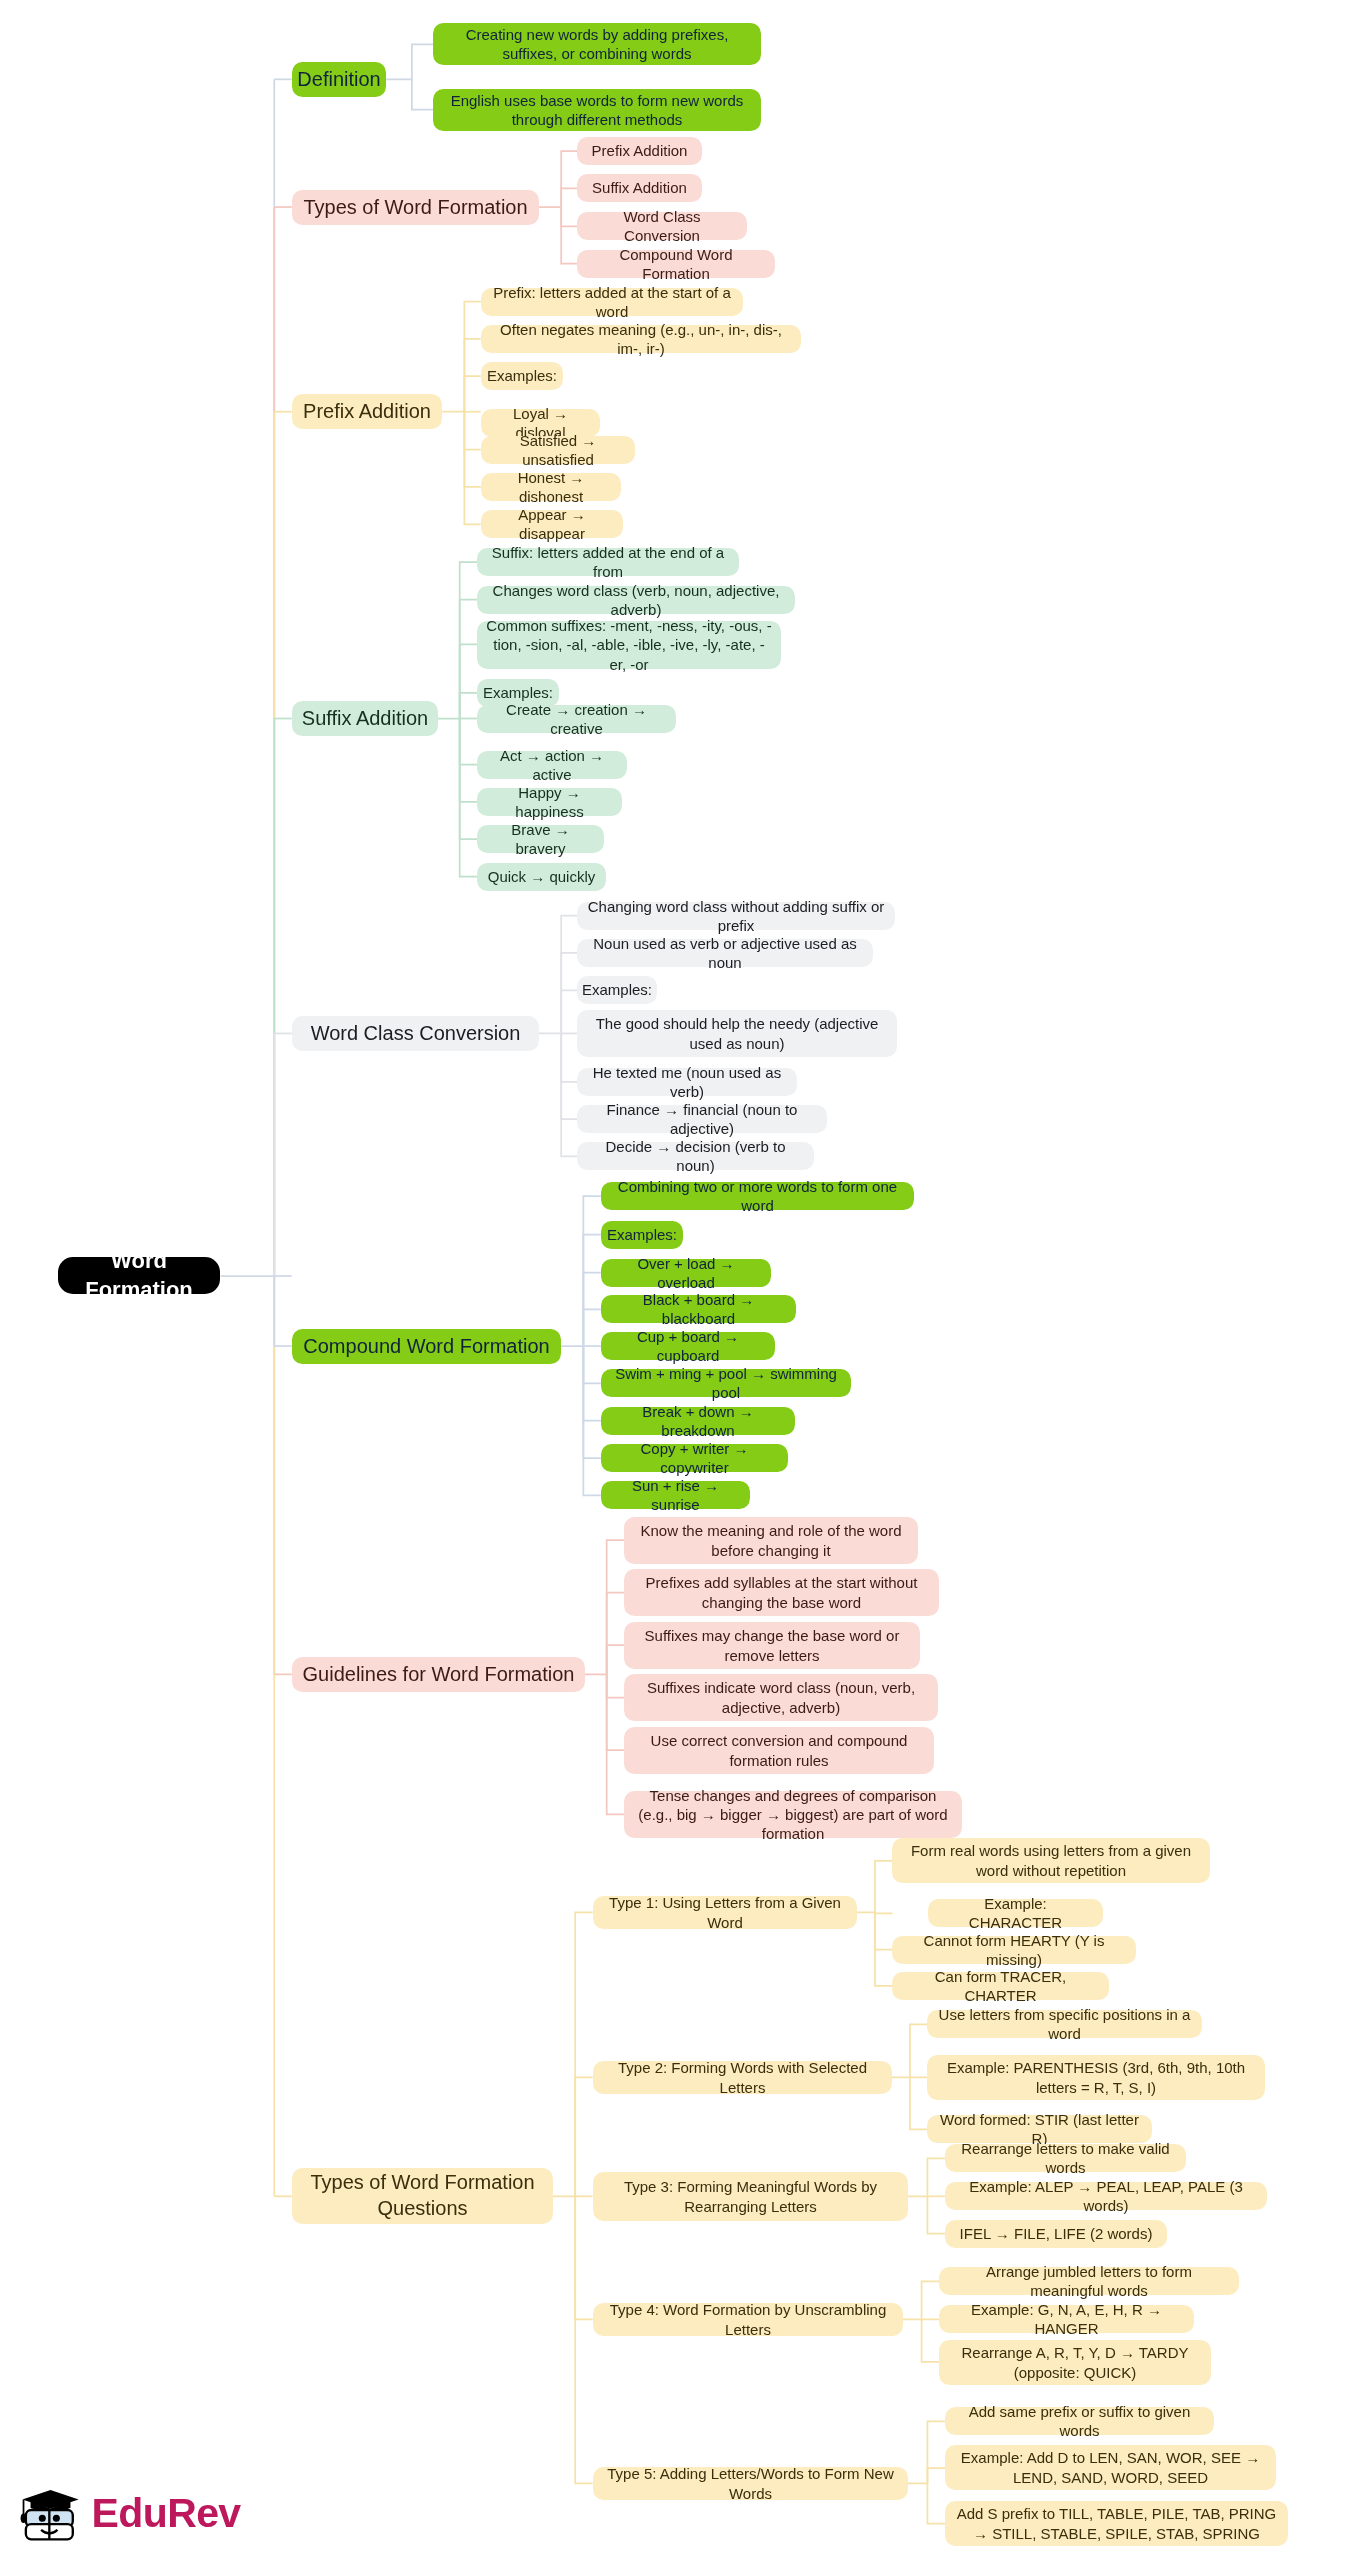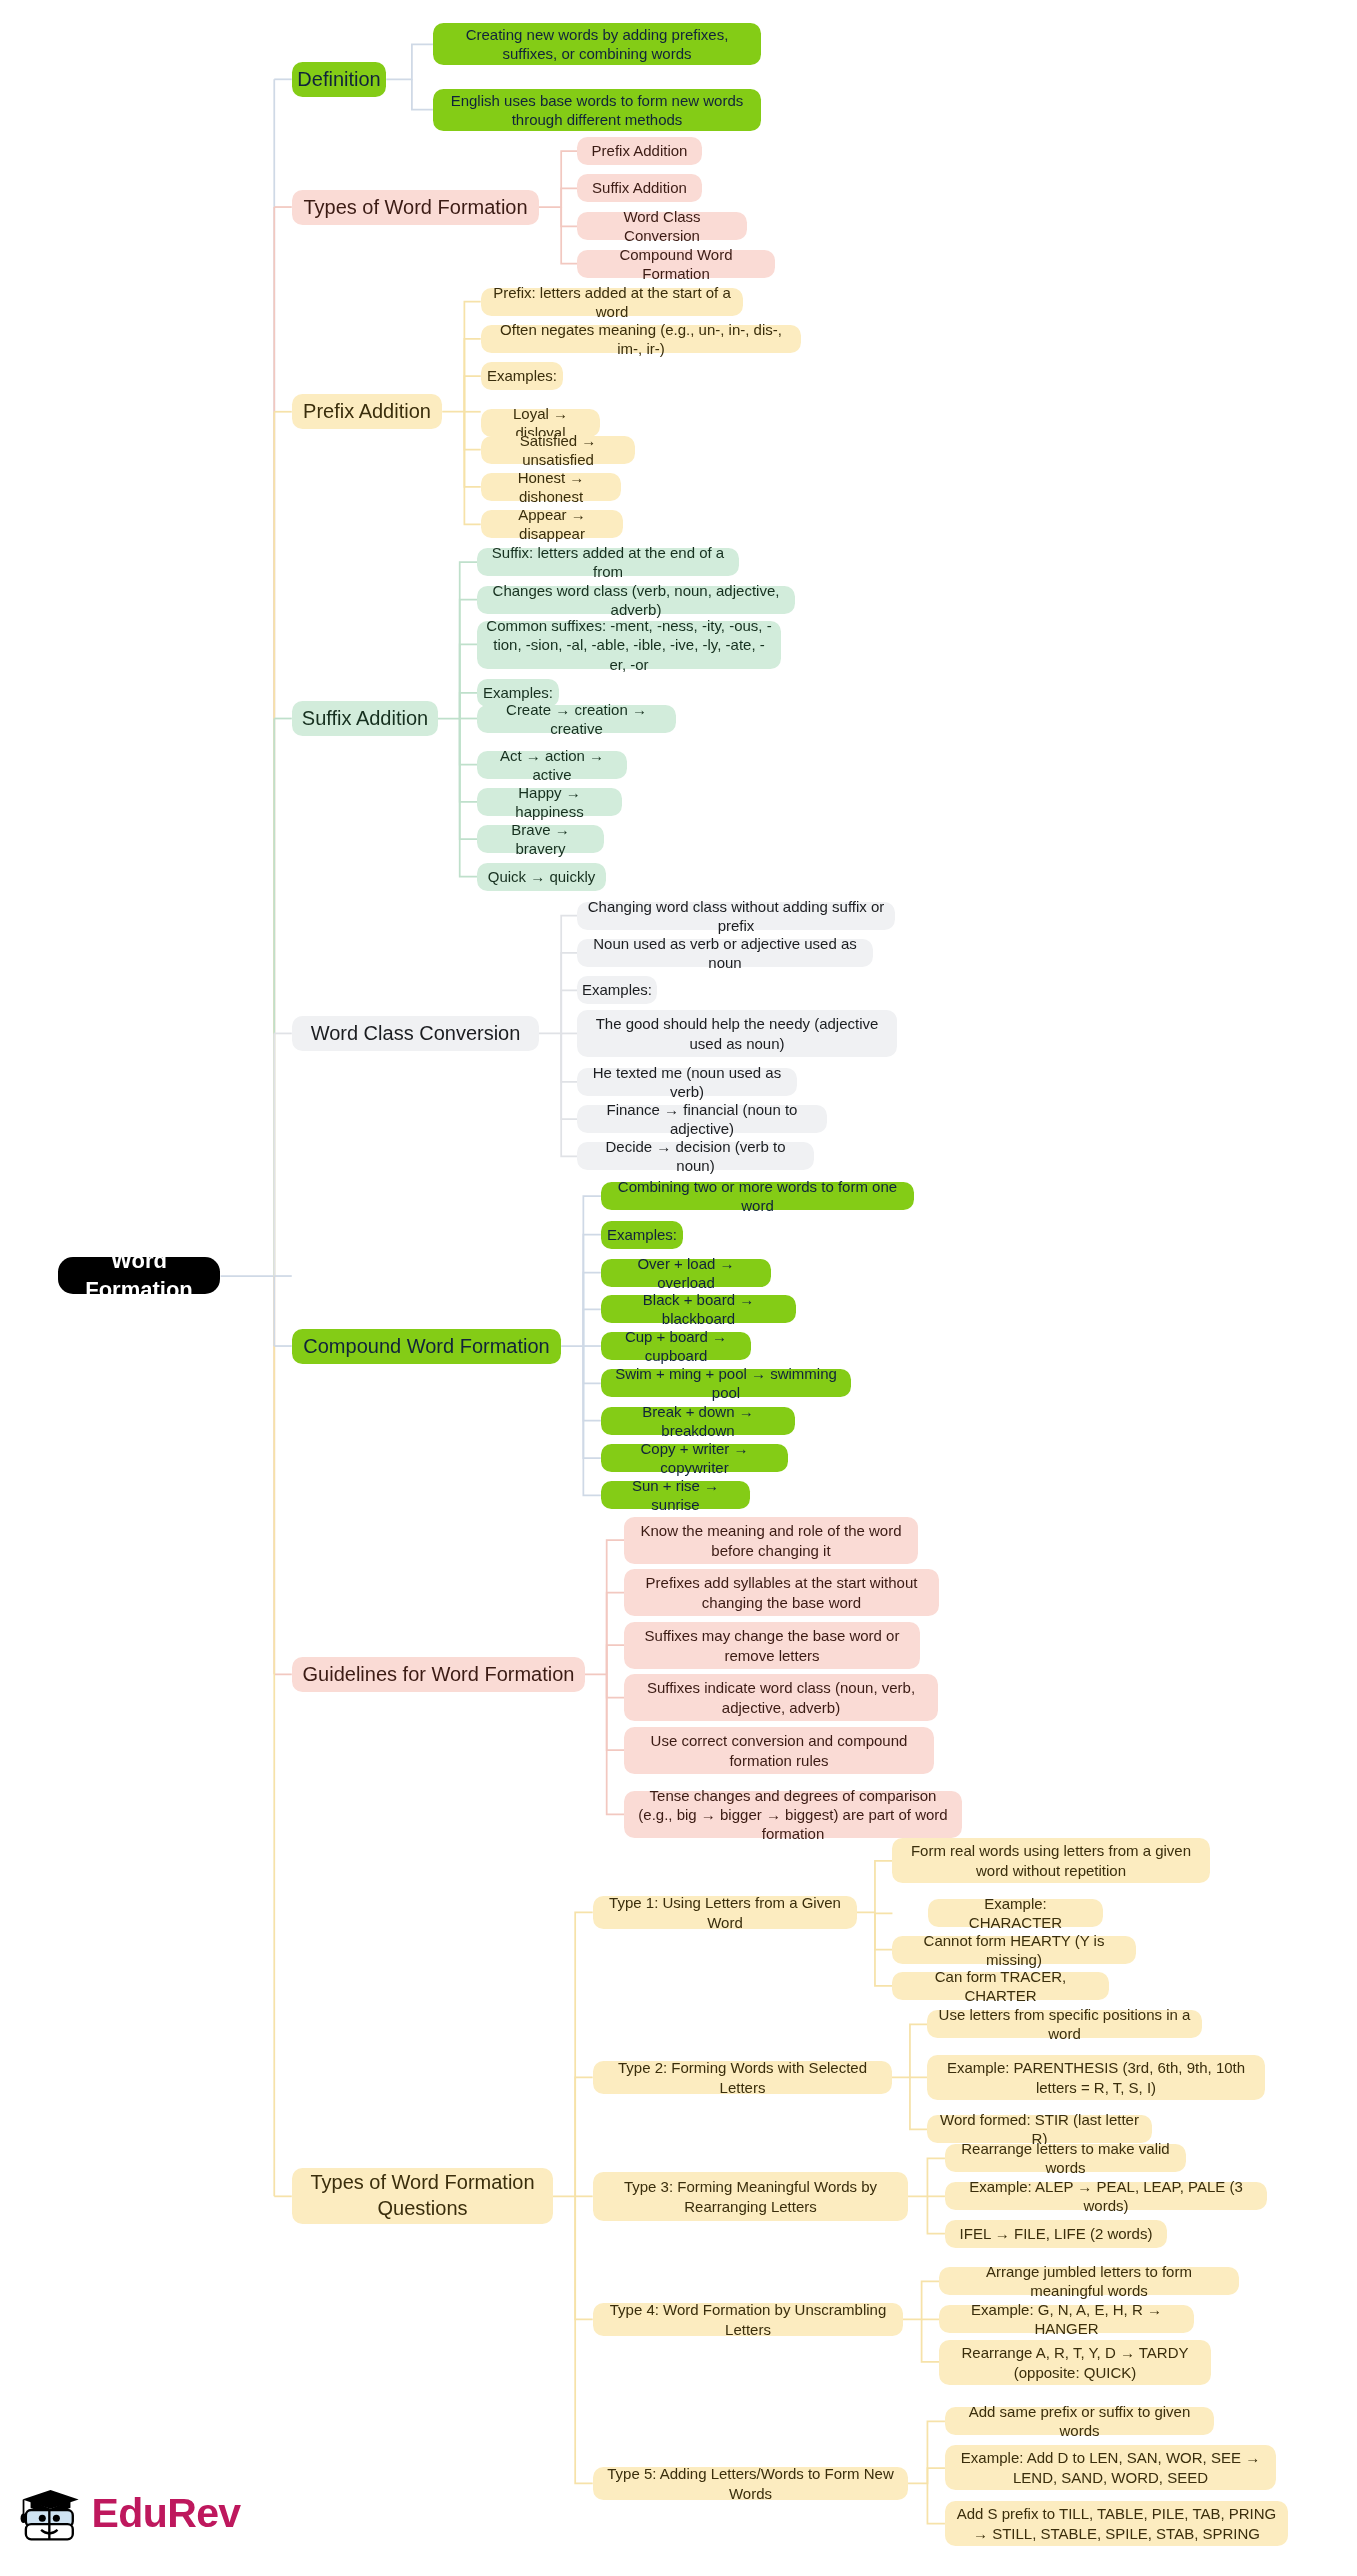--- a/index.html
+++ b/index.html
@@ -249,21 +249,21 @@
   </div>
   <div class="node lvl2 c-blue" style="left:601px;top:1221px;width:82px;height:28px;">
     <span>Examples:</span>
   </div>
   <div class="node lvl2 c-blue" style="left:601px;top:1259px;width:170px;height:28px;">
     <span>Over + load → overload</span>
   </div>
   <div class="node lvl2 c-blue" style="left:601px;top:1295px;width:195px;height:28px;">
     <span>Black + board → blackboard</span>
   </div>
-  <div class="node lvl2 c-blue" style="left:601px;top:1332px;width:150px;height:28px;">
+  <div class="node lvl2 c-blue" style="left:601px;top:1332px;width:174px;height:28px;">
     <span>Cup + board → cupboard</span>
   </div>
   <div class="node lvl2 c-blue" style="left:601px;top:1369px;width:250px;height:28px;">
     <span>Swim + ming + pool → swimming pool</span>
   </div>
   <div class="node lvl2 c-blue" style="left:601px;top:1407px;width:194px;height:28px;">
     <span>Break + down → breakdown</span>
   </div>
   <div class="node lvl2 c-blue" style="left:601px;top:1444px;width:187px;height:28px;">
     <span>Copy + writer → copywriter</span>

